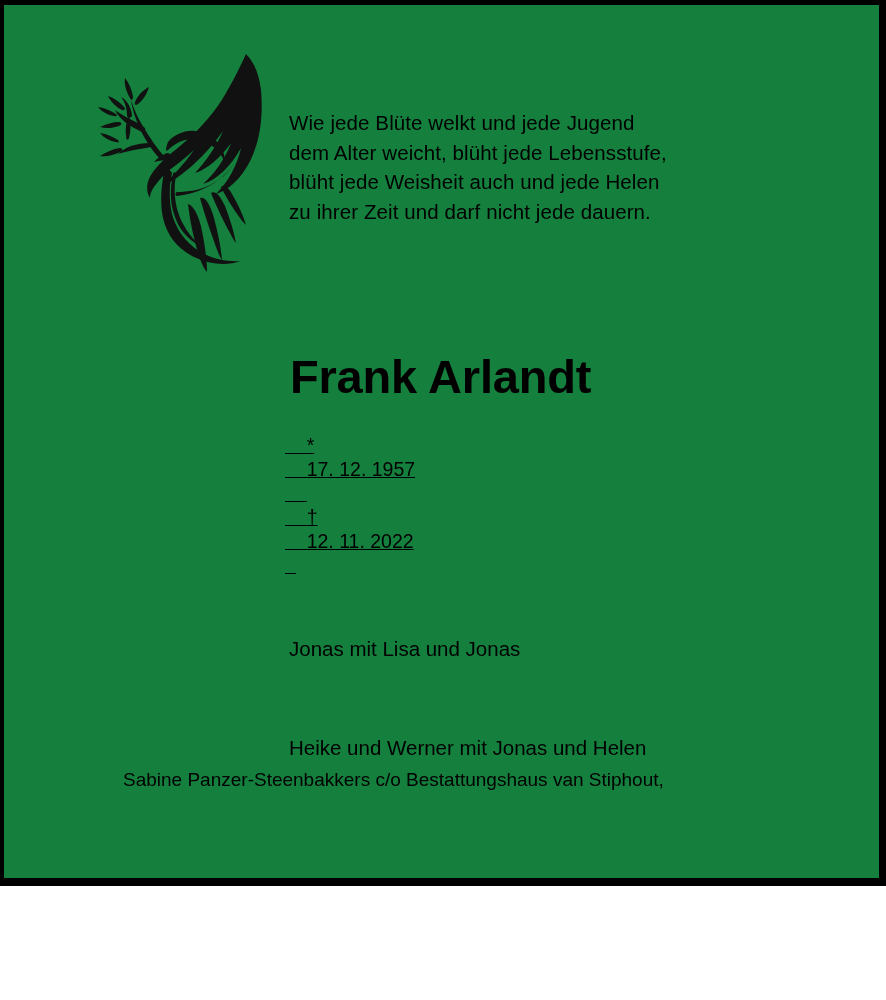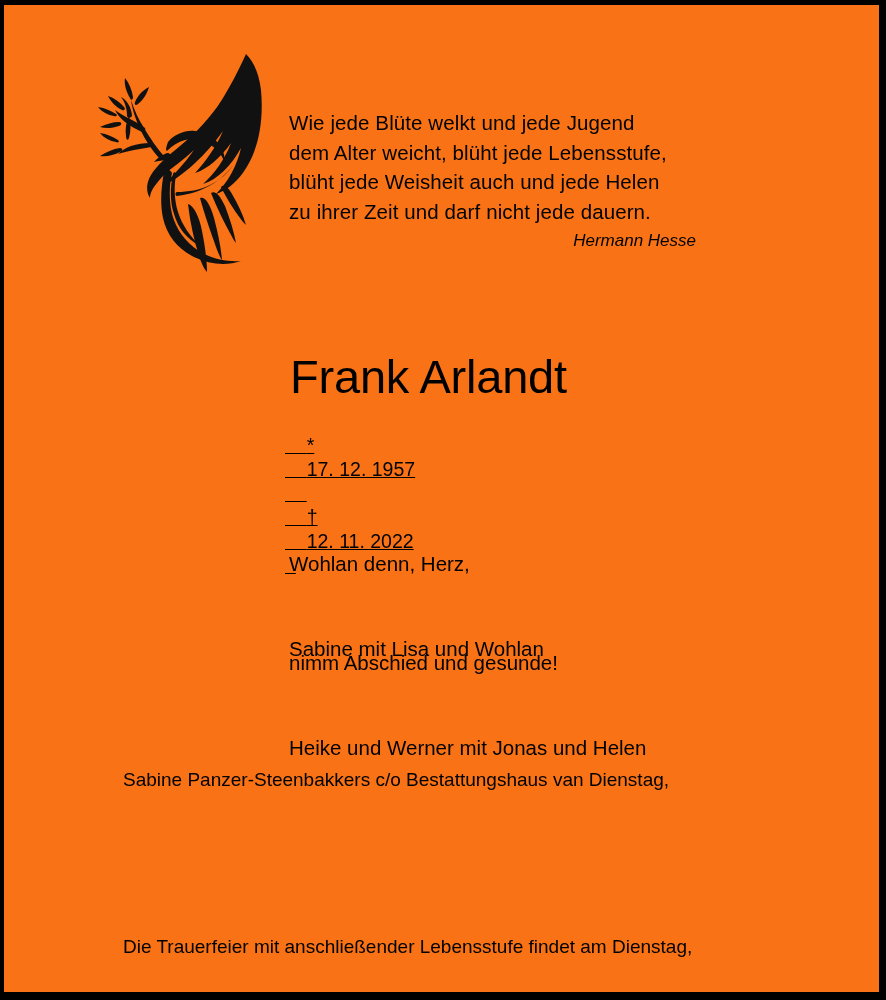--- a/index.html
+++ b/index.html
@@ -8,22 +8,22 @@
     background: #ffffff;
   }
   body {
     font-family: "Liberation Sans", sans-serif;
     -webkit-font-smoothing: antialiased;
   }
 
   #notice {
     position: relative;
     width: 886px;
-    height: 1000px;
-    background: #f97316;
+    height: 886px;
+    background: #15803d;
     overflow: hidden;
     box-sizing: border-box;
   }
 
   
   .frame-edge {
     position: absolute;
     background: #000000;
   }
   .frame-top    { left: 0;  top: 0;    width: 886px; height: 5px; }
@@ -65,21 +65,21 @@
     color: #000000;
   }
 
   
   .deceased-name {
     position: absolute;
     left: 290px;
     top: 352px;
     font-size: 47px;
     line-height: 50px;
-    font-weight: 400;
+    font-weight: 700;
     color: #000000;
     letter-spacing: -0.2px;
     white-space: pre;
   }
   .life-dates {
     position: absolute;
     left: 285px;
     top: 409px;
     font-size: 19.5px;
     line-height: 24px;
@@ -301,44 +301,39 @@
     </svg>
   </div>
 
   <div class="poem">
     <div class="poem-line">Wie jede Blüte welkt und jede Jugend</div>
     <div class="poem-line">dem Alter weicht, blüht jede Lebensstufe,</div>
     <div class="poem-line">blüht jede Weisheit auch und jede Helen</div>
     <div class="poem-line">zu ihrer Zeit und darf nicht jede dauern.</div>
   </div>
 
-  <div class="attribution">Hermann Hesse</div>
 
   <div class="deceased-name">Frank Arlandt</div>
 
   <div class="life-dates">
     <span>*</span>
     <span>17. 12. 1957</span>
     <span class="date-gap"></span>
     <span>†</span>
     <span>12. 11. 2022</span>
   </div>
 
-  <div class="farewell">
-    <div>Wohlan denn, Herz,</div>
-    <div>nimm Abschied und gesunde!</div>
-  </div>
 
   <div class="family">
-    <div>Sabine mit Lisa und Wohlan</div>
+    <div>Jonas mit Lisa und Jonas</div>
     <div>Heike und Werner mit Jonas und Helen</div>
   </div>
 
   <div class="address-block">
-    <div>Sabine Panzer-Steenbakkers c/o Bestattungshaus van Dienstag,</div>
+    <div>Sabine Panzer-Steenbakkers c/o Bestattungshaus van Stiphout,</div>
   </div>
 
   <div class="service-block">
     <div>Die Trauerfeier mit anschließender Lebensstufe findet am Dienstag,</div>
     
     
   </div>
 
 </div>
 

